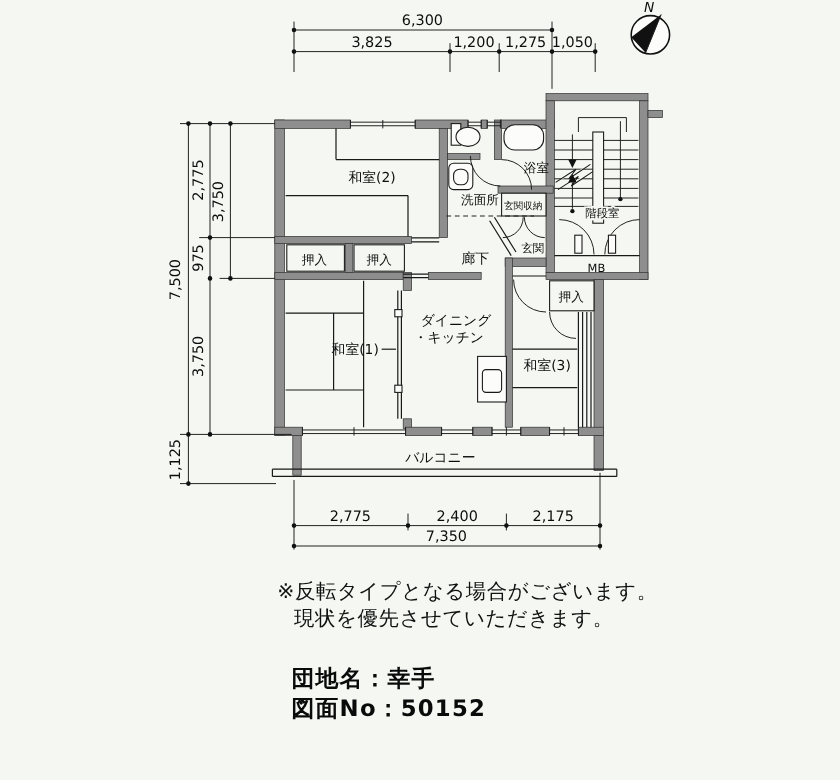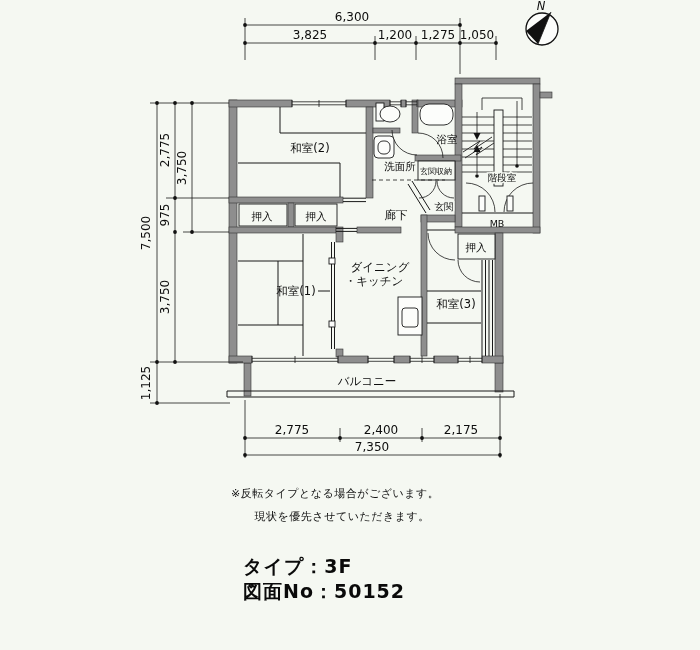--- a/index.html
+++ b/index.html
@@ -11,21 +11,21 @@
   svg .tn2{stroke:#191919;stroke-width:.9;fill:#f5f8f2;}
   svg .wh{stroke:#191919;stroke-width:.9;fill:#fcfdfb;}
   svg .dm{stroke:#191919;stroke-width:.8;fill:none;}
   svg .dt{fill:#111;}
   svg .dash{stroke-dasharray:4 3;}
   svg text{fill:#0d0d0d;}
   .t12{font-size:12px;} .t11{font-size:11.5px;} .t10{font-size:10.5px;}
   .t9{font-size:9.5px;} .t8{font-size:8px;}
   .halo{paint-order:stroke;stroke:#f5f8f2;stroke-width:3px;}
   .mid{text-anchor:middle;}
-  .notes{position:absolute;left:231px;top:482px;font-size:11px;line-height:23px;color:#111;letter-spacing:.5px;text-align:center;}
+  .notes{position:absolute;left:231px;top:482px;font-size:17px;line-height:23px;color:#111;letter-spacing:.5px;}
   .notes .indent{padding-left:14px;}
   .info{position:absolute;left:243px;top:554px;font-size:19px;line-height:24.5px;font-weight:600;
         color:#0a0a0a;letter-spacing:1px;}
 </style>
 </head>
 <body>
 
 <div class="page">
 <svg width="700" height="650" viewBox="0 0 700 650">
 
@@ -224,16 +224,16 @@
     <text class="t11 mid" x="367" y="385">バルコニー</text>
   </g>
 </svg>
 
   <div class="notes">
     <div>※反転タイプとなる場合がございます。</div>
     <div class="indent">現状を優先させていただきます。</div>
   </div>
 
   <div class="info">
-    <div>タイプ：3F</div>
+    <div>団地名：幸手</div>
     <div>図面No：50152</div>
   </div>
 </div>
 
 </body></html>

